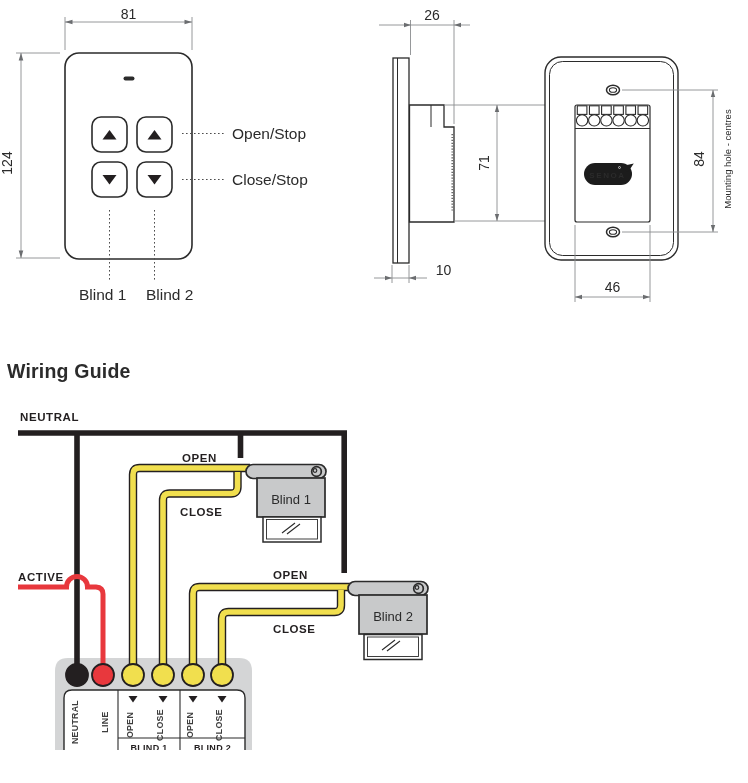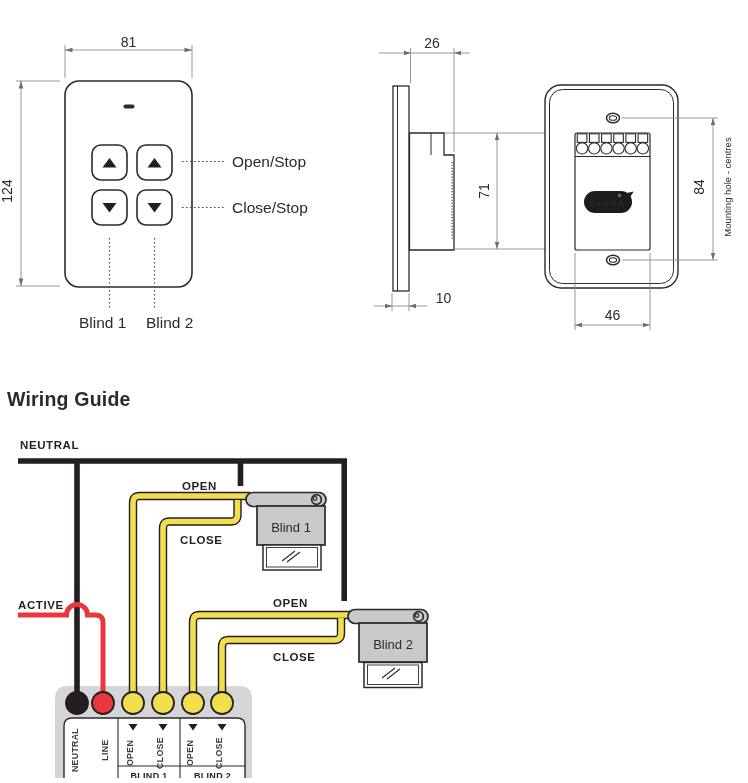--- a/index.html
+++ b/index.html
@@ -1,17 +1,17 @@
 <!DOCTYPE html>
 <html><head>
 <meta charset="utf-8">
 <style>
   html,body{margin:0;padding:0;background:#fff;}
   #canvas{position:relative;width:748px;height:750px;background:#ffffff;overflow:hidden;
-          font-family:"Liberation Sans",sans-serif;margin-top:28px;}
+          font-family:"Liberation Sans",sans-serif;}
   svg{position:absolute;left:0;top:0;}
   text{font-family:"Liberation Sans",sans-serif;fill:#2b2b2b;}
   .dimtxt{font-size:14px;fill:#2b2b2b;}
   .lbl{font-size:15.5px;fill:#2b2b2b;}
   .wirelbl{font-size:11.5px;font-weight:bold;letter-spacing:.6px;fill:#231f20;}
   .termlbl{font-size:8.8px;font-weight:bold;letter-spacing:.3px;fill:#3d3d3d;}
   .blindlbl{font-size:9px;font-weight:bold;letter-spacing:.3px;fill:#231f20;}
   .obj{stroke:#2b2b2b;fill:#ffffff;}
   .dimline{stroke:#8a8c8e;stroke-width:.9;fill:none;}
   .arr{fill:#6b6d70;stroke:none;}

